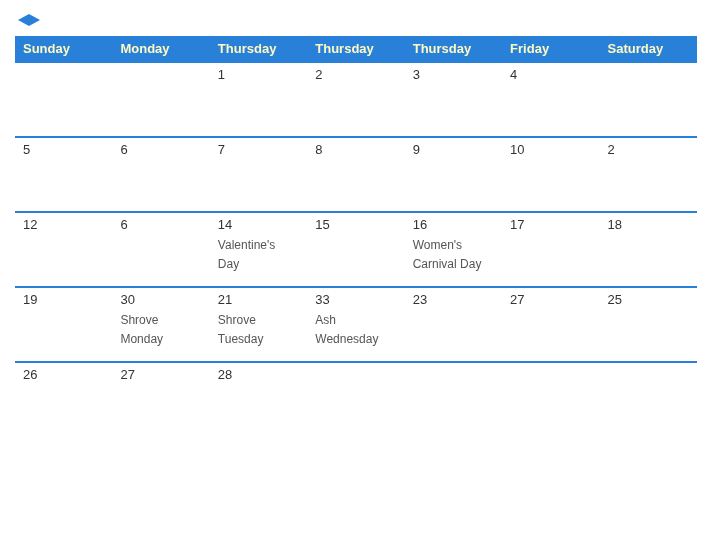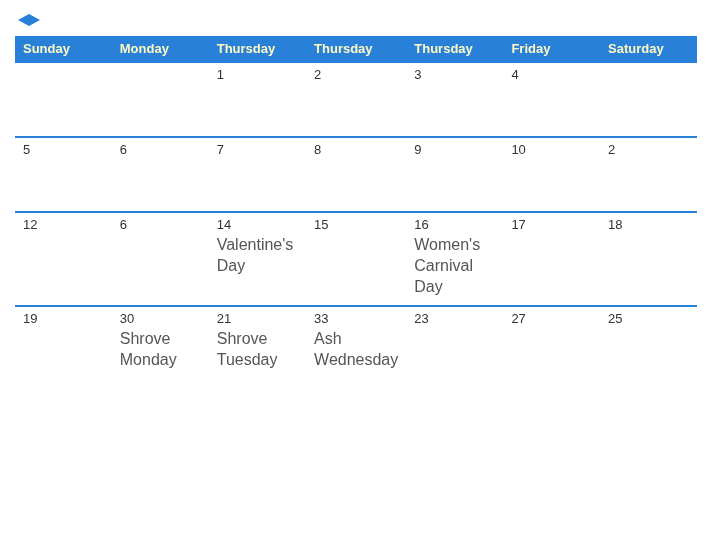--- a/index.html
+++ b/index.html
@@ -79,21 +79,21 @@
       background: #fff;
       border: none;
     }
     .day-num {
       font-size: 13px;
       color: #333;
       display: block;
       margin-bottom: 3px;
     }
     .holiday {
-      font-size: 16px;
+      font-size: 12px;
       color: #555;
       line-height: 1.3;
     }
   </style>
 </head>
 <body>
 
 <div class="page">
   <div class="header">
     <div class="logo">
@@ -193,15 +193,30 @@
           <td>
             <span class="day-num">23</span>
           </td>
           <td>
             <span class="day-num">27</span>
           </td>
           <td>
             <span class="day-num">25</span>
           </td>
         </tr>
+        <tr>
+          <td>
+            <span class="day-num">26</span>
+          </td>
+          <td>
+            <span class="day-num">27</span>
+          </td>
+          <td>
+            <span class="day-num">28</span>
+          </td>
+          <td></td>
+          <td></td>
+          <td></td>
+          <td></td>
+        </tr>
       </tbody>
   </table>
 </div>
 
 </body></html>

